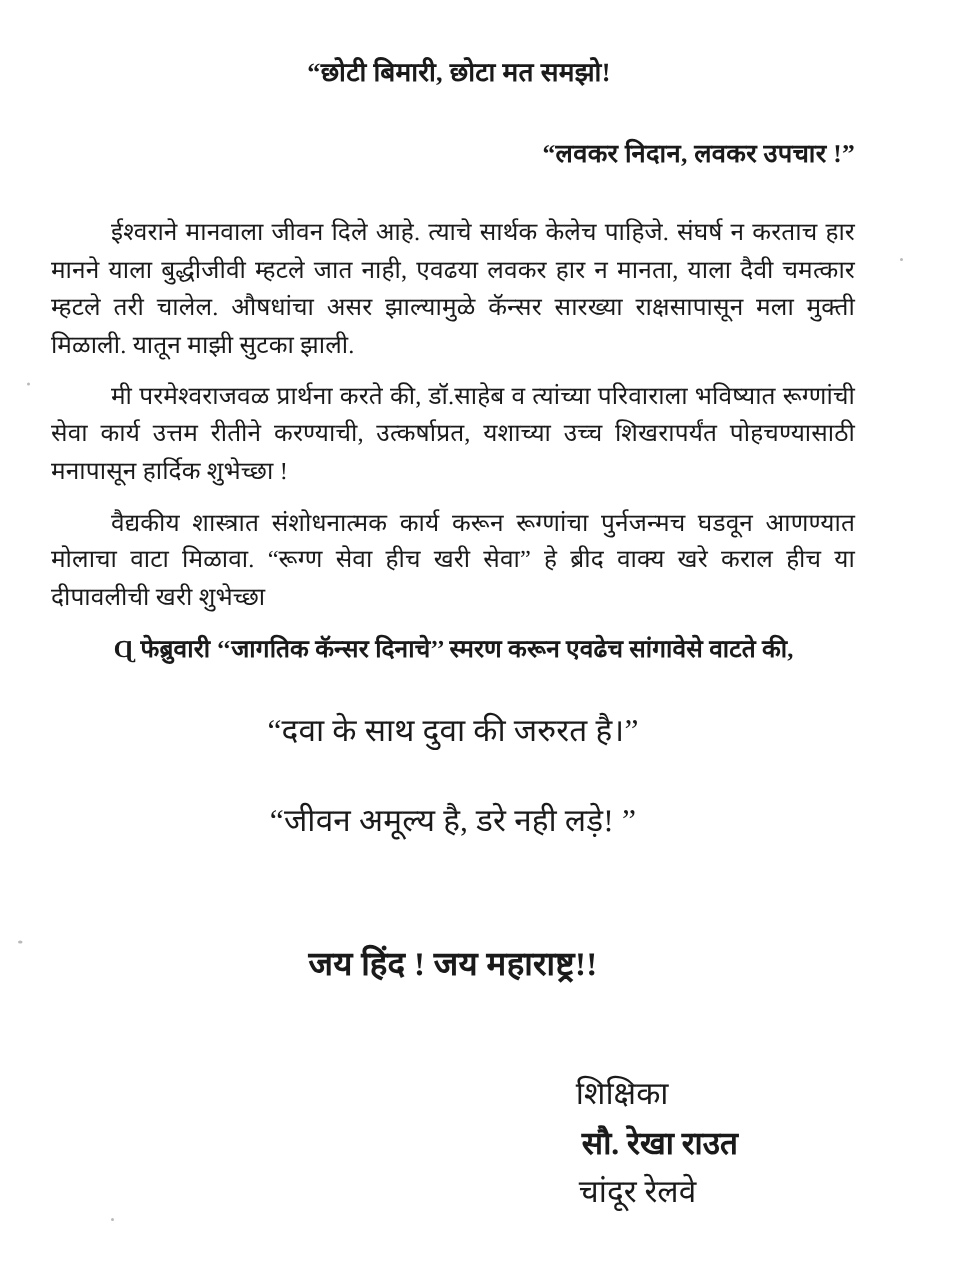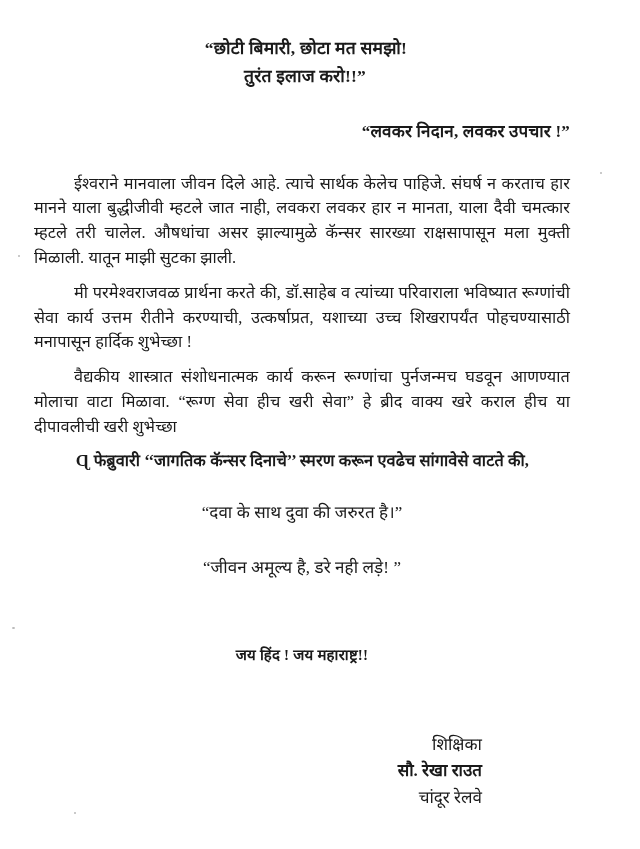--- a/index.html
+++ b/index.html
@@ -54,38 +54,38 @@
     margin: 0 0 2px 0;
     text-indent: 40px;
     letter-spacing: 0.1px;
   }
   .para.p1 { margin-top: 30px; }
   .para.p2 { margin-top: 10px; }
   .para.p3 { margin-top: 10px; }
   .para.p4 { margin-top: 10px; text-indent: 42px; font-weight: bold; }
   .centered-quote {
     text-align: center;
-    font-size: 17px;
+    font-size: 21px;
     margin-top: 26px;
     letter-spacing: 0.1px;
   }
   .centered-quote.q2 { margin-top: 32px; }
   .slogan {
     text-align: center;
     font-weight: bold;
-    font-size: 15px;
+    font-size: 22px;
     margin-top: 66px;
     letter-spacing: 0.2px;
   }
   .signature {
     position: absolute;
-    right: 122px;
+    right: 112px;
     bottom: 38px;
-    text-align: right;
-    font-size: 17px;
+    text-align: left;
+    font-size: 21px;
     line-height: 1.55;
   }
   .signature div {
     white-space: nowrap;
   }
   .sig-name { padding-left: 4px; font-weight: bold; }
   .sig-place { padding-left: 2px; }
   .speck {
     position: absolute;
     background: #b9b9b9;
@@ -96,26 +96,25 @@
   .speck.s3 { left: 600px; top: 172px; width: 2px; height: 2px; }
   .speck.s4 { left: 74px; top: 812px; width: 2px; height: 2px; }
 </style>
 </head>
 <body>
 
 <div class="page">
 
   <div class="heading">
     <span class="line1">“छोटी बिमारी, छोटा मत समझो!</span>
-    <span class="line2">तुरंत इलाज करो!!”</span>
   </div>
 
   <div class="subheading">“लवकर निदान, लवकर उपचार !”</div>
 
-  <p class="para p1">ईश्वराने मानवाला जीवन दिले आहे. त्याचे सार्थक केलेच पाहिजे. संघर्ष न करताच हार मानने याला बुद्धीजीवी म्हटले जात नाही, लवकरा लवकर   हार न मानता, याला दैवी चमत्कार म्हटले तरी चालेल. औषधांचा असर झाल्यामुळे कॅन्सर सारख्या राक्षसापासून मला मुक्ती मिळाली. यातून माझी सुटका झाली.</p>
+  <p class="para p1">ईश्वराने मानवाला जीवन दिले आहे. त्याचे सार्थक केलेच पाहिजे. संघर्ष न करताच हार मानने याला बुद्धीजीवी म्हटले जात नाही, एवढया लवकर   हार न मानता, याला दैवी चमत्कार म्हटले तरी चालेल. औषधांचा असर झाल्यामुळे कॅन्सर सारख्या राक्षसापासून मला मुक्ती मिळाली. यातून माझी सुटका झाली.</p>
   <p class="para p2">मी परमेश्वराजवळ प्रार्थना करते की, डॉ.साहेब व त्यांच्या परिवाराला भविष्यात रूग्णांची सेवा कार्य उत्तम रीतीने करण्याची, उत्कर्षाप्रत, यशाच्या उच्च शिखरापर्यंत पोहचण्यासाठी मनापासून हार्दिक शुभेच्छा !</p>
   <p class="para p3">वैद्यकीय शास्त्रात संशोधनात्मक कार्य करून रूग्णांचा पुर्नजन्मच घडवून आणण्यात मोलाचा वाटा मिळावा. “रूग्ण सेवा हीच खरी सेवा” हे ब्रीद वाक्य खरे कराल हीच या दीपावलीची खरी शुभेच्छा</p>
   <p class="para p4">Ɋ फेब्रुवारी ‘‘जागतिक कॅन्सर दिनाचे’’ स्मरण करून एवढेच सांगावेसे वाटते की,</p>
 
   <div class="centered-quote q1">“दवा के साथ दुवा की जरुरत है।”</div>
   <div class="centered-quote q2">“जीवन अमूल्य है, डरे नही लड़े! ”</div>
 
   <div class="slogan">जय हिंद ! जय महाराष्ट्र!!</div>
 
   <div class="signature">

